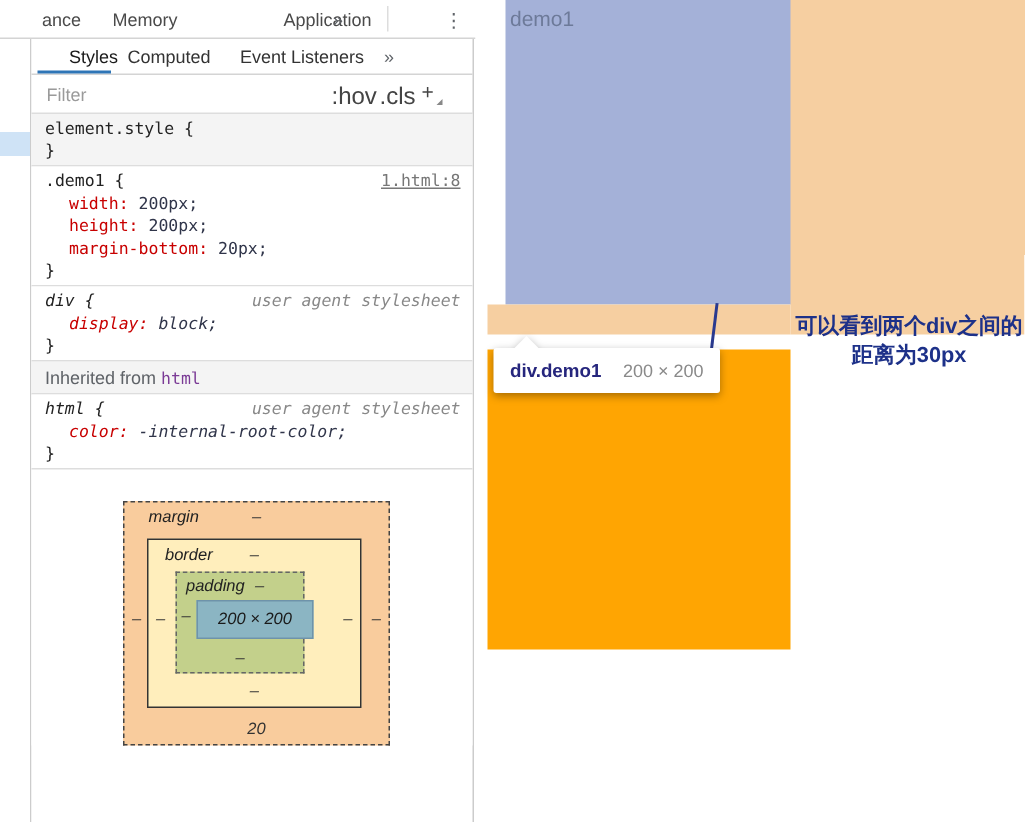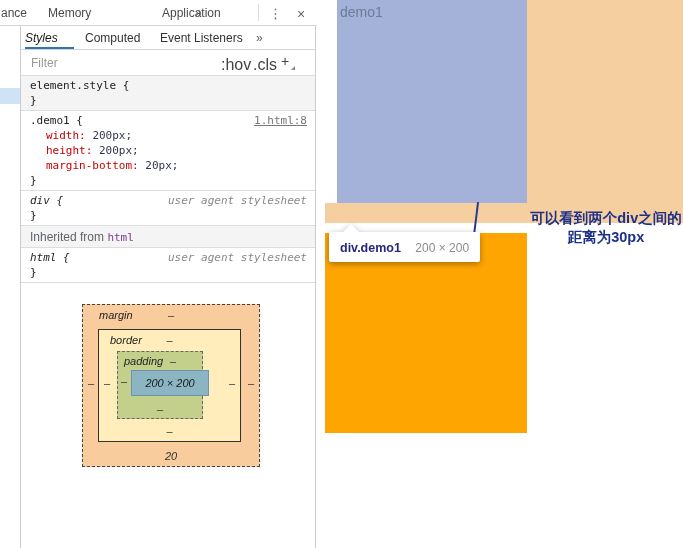--- a/index.html
+++ b/index.html
@@ -2,38 +2,38 @@
 <html><head>
 <meta charset="utf-8">
 <style>
   * { margin:0; padding:0; box-sizing:border-box; }
   html,body { width:683px; height:548px; }
   body { position:relative; background:#fff; font-family:"Liberation Sans", sans-serif; overflow:hidden; }
 
   
   .devtools { position:absolute; left:0; top:0; width:317px; height:548px; background:#fff; }
   .topbar { position:absolute; left:0; top:0; width:317px; height:26px; background:#fff; border-bottom:1px solid #d4d4d4; font-size:12px; color:#4a4a4a; }
-  .topbar span { position:absolute; top:6px; }
+  .topbar span { position:absolute; top:6px;padding-left:27px; }
   .tb-trunc { left:1px; }
   .tb-memory { left:48px; }
   .tb-application { left:115px;margin-left:47px; }
   .tb-overflow { left:195px; color:#5f6368; }
   .tb-sep { position:absolute; left:258px; top:4px; width:1px; height:17px; background:#ddd; }
   .tb-menu { left:269px; top:4px; color:#5f6368; font-size:13px; letter-spacing:0; }
   .tb-close { left:297px; top:4px; color:#5f6368; font-size:14px; }
 
   .left-strip { position:absolute; left:0; top:26px; width:20px; height:522px; background:#fff; }
   .sel-frag { position:absolute; left:0; top:62px; width:20px; height:16px; background:#cfe3f6; }
   .v-divider { position:absolute; left:20px; top:26px; width:1px; height:522px; background:#ccc; }
 
   .styles-pane { position:absolute; left:21px; top:26px; width:295px; height:522px; background:#fff; border-right:1px solid #ccc; }
 
   .tabbar2 { position:relative; height:24px; border-bottom:1px solid #d4d4d4; font-size:12px; color:#333; }
   .tabbar2 span { position:absolute; top:5px; }
-  .t-styles { left:4px; color:#1a1a1a;font-style:italic; }
+  .t-styles { left:25px; color:#1a1a1a; }
   .t-computed { left:64px; }
   .t-events { left:139px; }
   .t-overflow { left:235px; color:#5f6368; }
   .t-underline { position:absolute; left:4px; bottom:0; width:49px; height:2px; }
 
   .filter-row { position:relative; height:26px; border-bottom:1px solid #ddd; }
   .filter-input { position:absolute; left:10px; top:4px; width:180px; height:18px; border:none; outline:none; font-size:12px; color:#333; background:transparent; }
   .filter-input::placeholder { color:#9a9a9a; }
   .fr-btn { position:absolute; top:6px; font-size:16px; color:#444; }
   .fr-hov { left:200px; } .fr-cls { left:232px; } .fr-plus { left:260px; font-size:14px; top:3px; }
@@ -142,32 +142,40 @@
         <span class="prop-value">20px;</span>
       </div>
       <div>}</div>
     </div>
 
     <div class="sec italic-rule">
       <div>
         <span class="ua-note">user agent stylesheet</span>
         <span class="sel-line-text">div {</span>
       </div>
+      <div class="prop-line">
+        <span class="prop-name">display:</span>
+        <span class="prop-value">block;</span>
+      </div>
       <div>}</div>
     </div>
 
     <div class="inh-row">
       <span>Inherited from </span>
       <span class="inh-node">html</span>
     </div>
 
     <div class="sec italic-rule">
       <div>
         <span class="ua-note">user agent stylesheet</span>
         <span class="sel-line-text">html {</span>
+      </div>
+      <div class="prop-line">
+        <span class="prop-name">color:</span>
+        <span class="prop-value">-internal-root-color;</span>
       </div>
       <div>}</div>
     </div>
 
     <div class="metrics">
       <div class="box-margin">
         <span class="bm-label" style="left:16px; top:4px;">margin</span>
         <span class="bm-dash bm-center" style="top:4px;">–</span>
         <span class="bm-dash" style="left:5px; top:72px;">–</span>
         <span class="bm-dash" style="right:5px; top:72px;">–</span>

